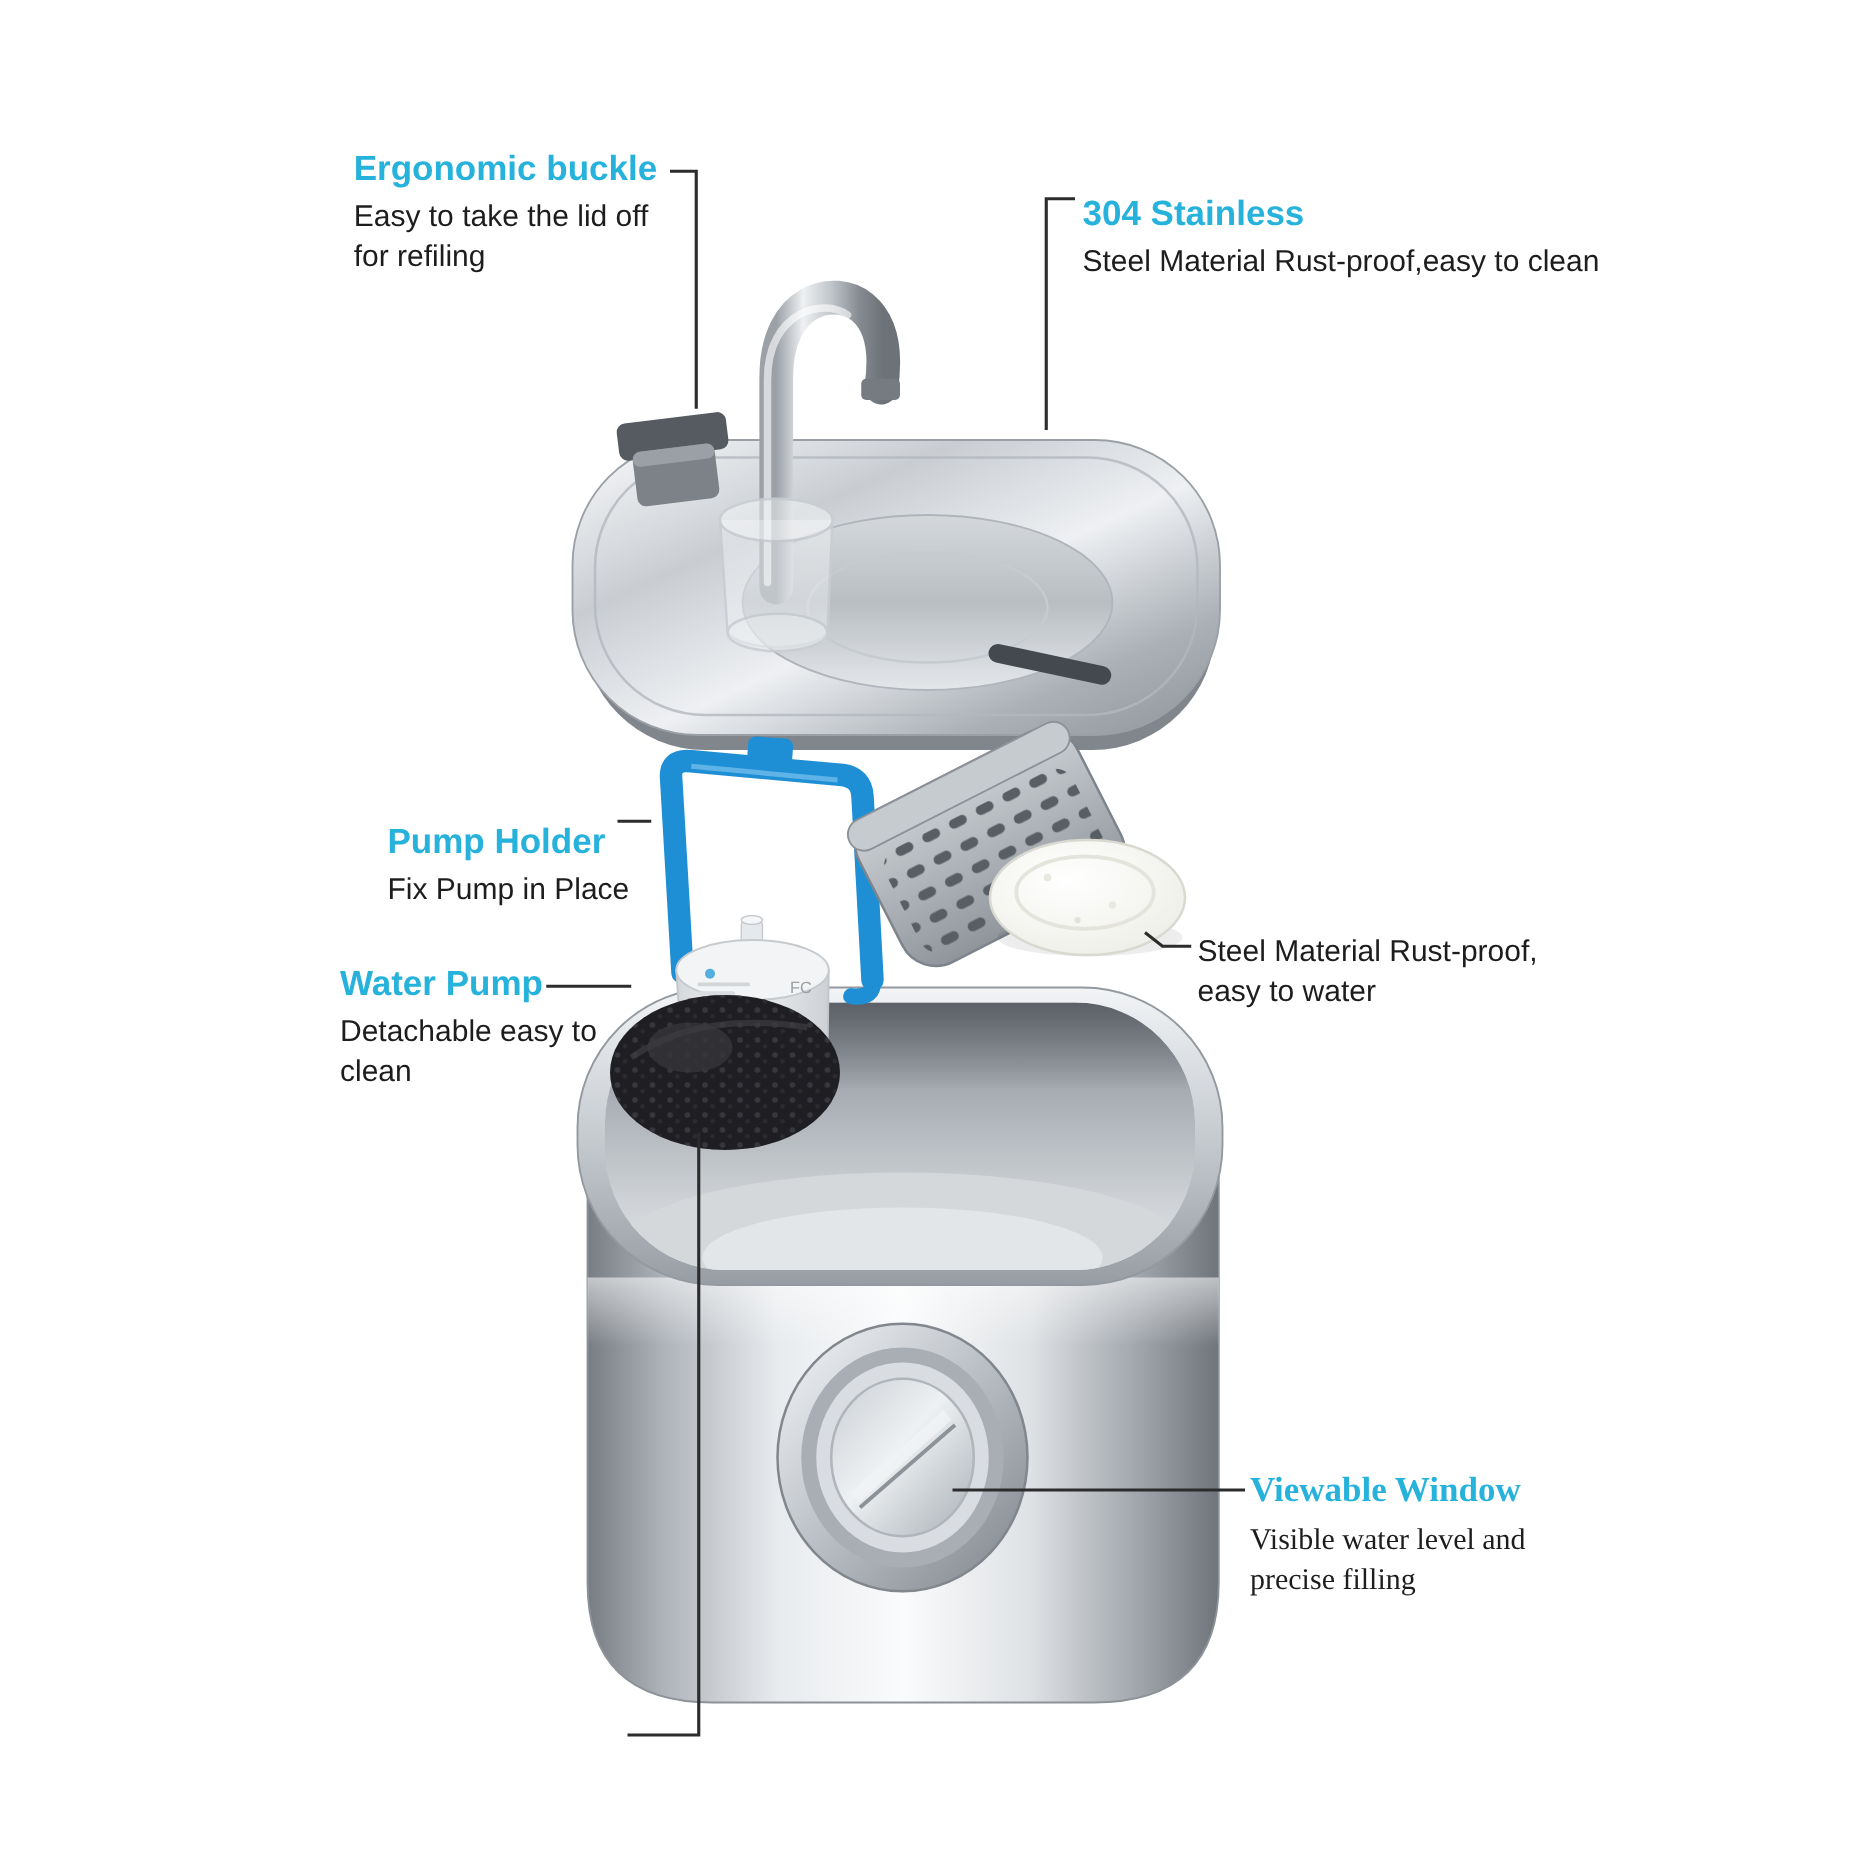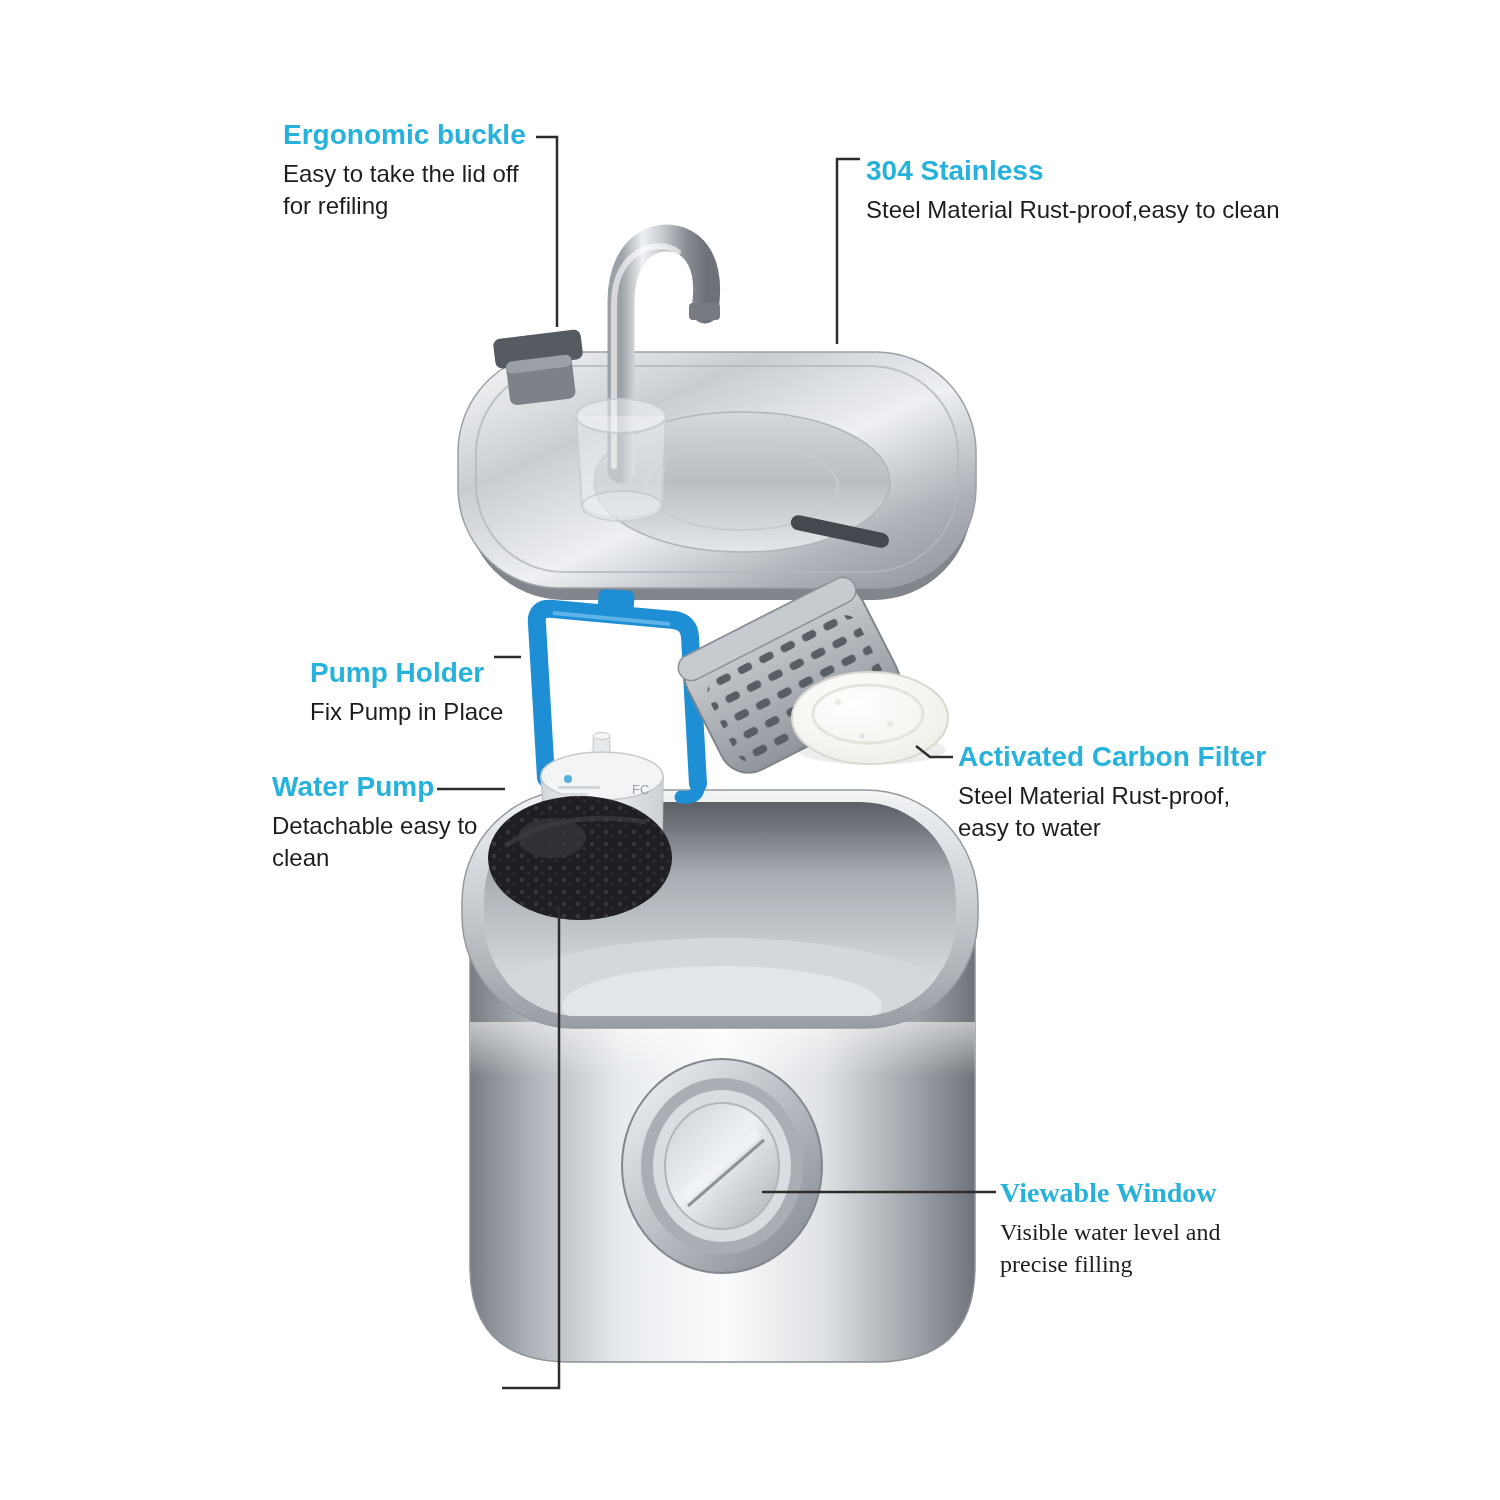--- a/index.html
+++ b/index.html
@@ -241,21 +241,20 @@
 
   <div class="callout" style="left:272px;top:770px;">
     <h3>Water Pump</h3>
     <div class="desc">
       <div class="line">Detachable easy to</div>
       <div class="line">clean</div>
     </div>
   </div>
 
   <div class="callout" style="left:958px;top:740px;">
-    <h3>Activated Carbon Filter</h3>
     <div class="desc">
       <div class="line">Steel Material Rust-proof,</div>
       <div class="line">easy to water</div>
     </div>
   </div>
 
   <div class="callout" style="left:1000px;top:1176px;font-family:Liberation Serif, serif;">
     <h3>Viewable Window</h3>
     <div class="desc">
       <div class="line">Visible water level and</div>

